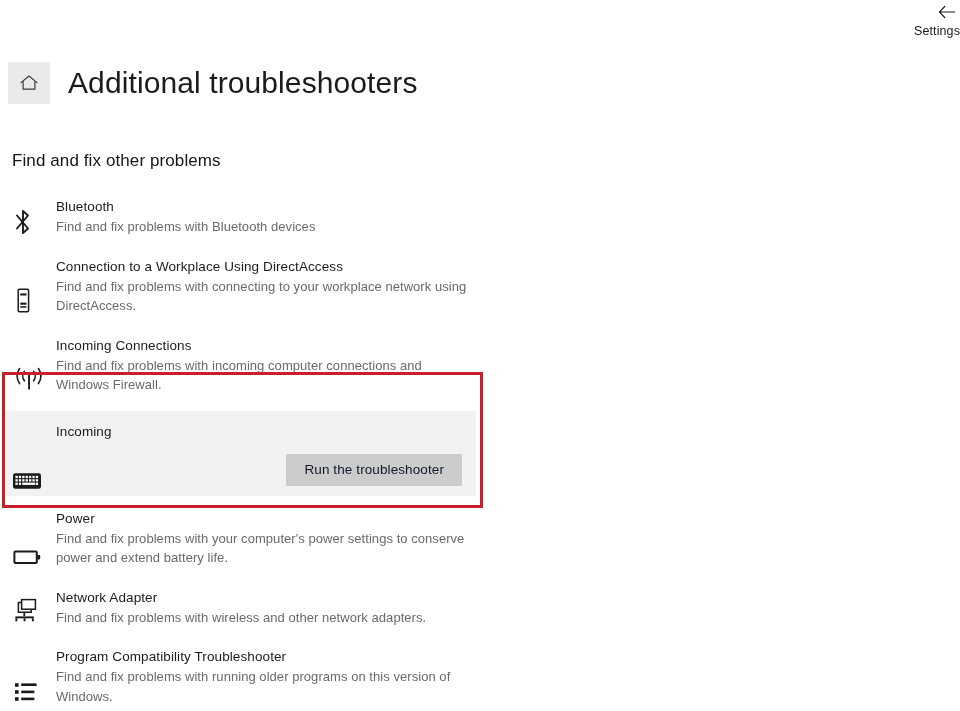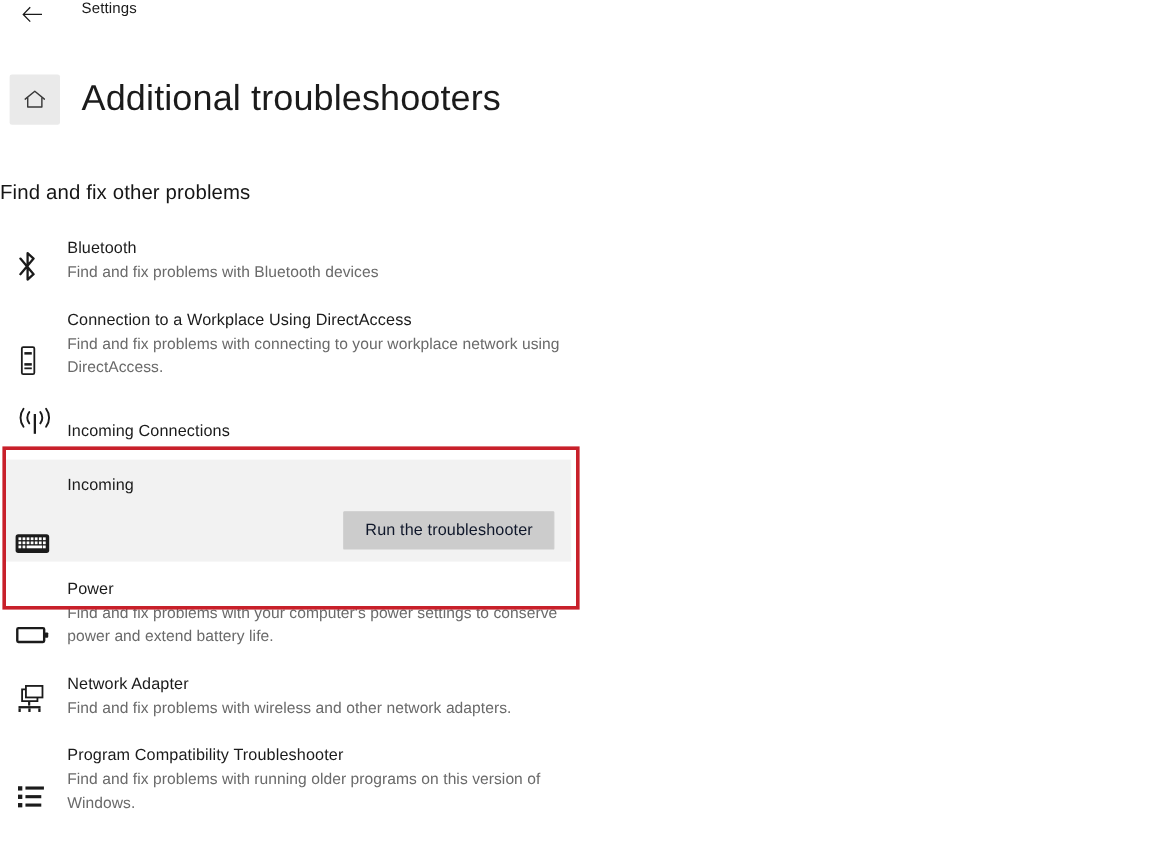--- a/index.html
+++ b/index.html
@@ -13,23 +13,24 @@
     font-family: "Liberation Sans", sans-serif;
     color: #1f1f1f;
     overflow: hidden;
     position: relative;
   }
 
   
   .titlebar {
     height: 34px;
     display: flex;
-    align-items: flex-start;
+    align-items: flex-end;
     padding-left: 14px;
     box-sizing: border-box;
+    flex-direction: column;
   }
   .back-btn {
     width: 26px;
     height: 24px;
     display: flex;
     align-items: center;
     justify-content: center;
     flex: none;
   }
   .back-btn svg { display: block; }
@@ -63,21 +64,21 @@
     font-size: 30px;
     font-weight: 400;
     color: #1b1b1b;
     letter-spacing: .1px;
     line-height: 1;
   }
 
   
   .section-heading {
     margin-top: 33px;
-    padding-left: 0;
+    padding-left: 12px;
     font-size: 17px;
     font-weight: 400;
     color: #161616;
     letter-spacing: .1px;
   }
 
   
   .list {
     margin-top: 22px;
     padding-left: 12px;
@@ -224,20 +225,21 @@
           <rect x="16.1" y="6" width="1.9" height="16.5" fill="#1b1b1b"></rect>
           <path d="M12.4 4.4 a7.5 7.5 0 0 0 0 9.4" fill="none" stroke="#1b1b1b" stroke-width="1.6" stroke-linecap="round"></path>
           <path d="M21.6 4.4 a7.5 7.5 0 0 1 0 9.4" fill="none" stroke="#1b1b1b" stroke-width="1.6" stroke-linecap="round"></path>
           <path d="M7.6 1.6 a12.5 12.5 0 0 0 0 15" fill="none" stroke="#1b1b1b" stroke-width="1.6" stroke-linecap="round"></path>
           <path d="M26.4 1.6 a12.5 12.5 0 0 1 0 15" fill="none" stroke="#1b1b1b" stroke-width="1.6" stroke-linecap="round"></path>
         </svg>
       </span>
     </div>
     <div class="text-cell">
       <div class="item-title">Incoming Connections</div>
+      <div class="item-desc">Find and fix problems with incoming computer connections and Windows Firewall.</div>
     </div>
   </div>
 
   <div class="item highlight">
     <div class="icon-cell">
       <span>
         <svg width="30" height="22" viewBox="0 0 30 22">
           <rect x="1" y="3.2" width="28" height="15.6" rx="2.2" fill="#1b1b1b"></rect>
           <g fill="#ffffff">
             <rect x="3.4" y="5.8" width="2.3" height="2.3"></rect>

